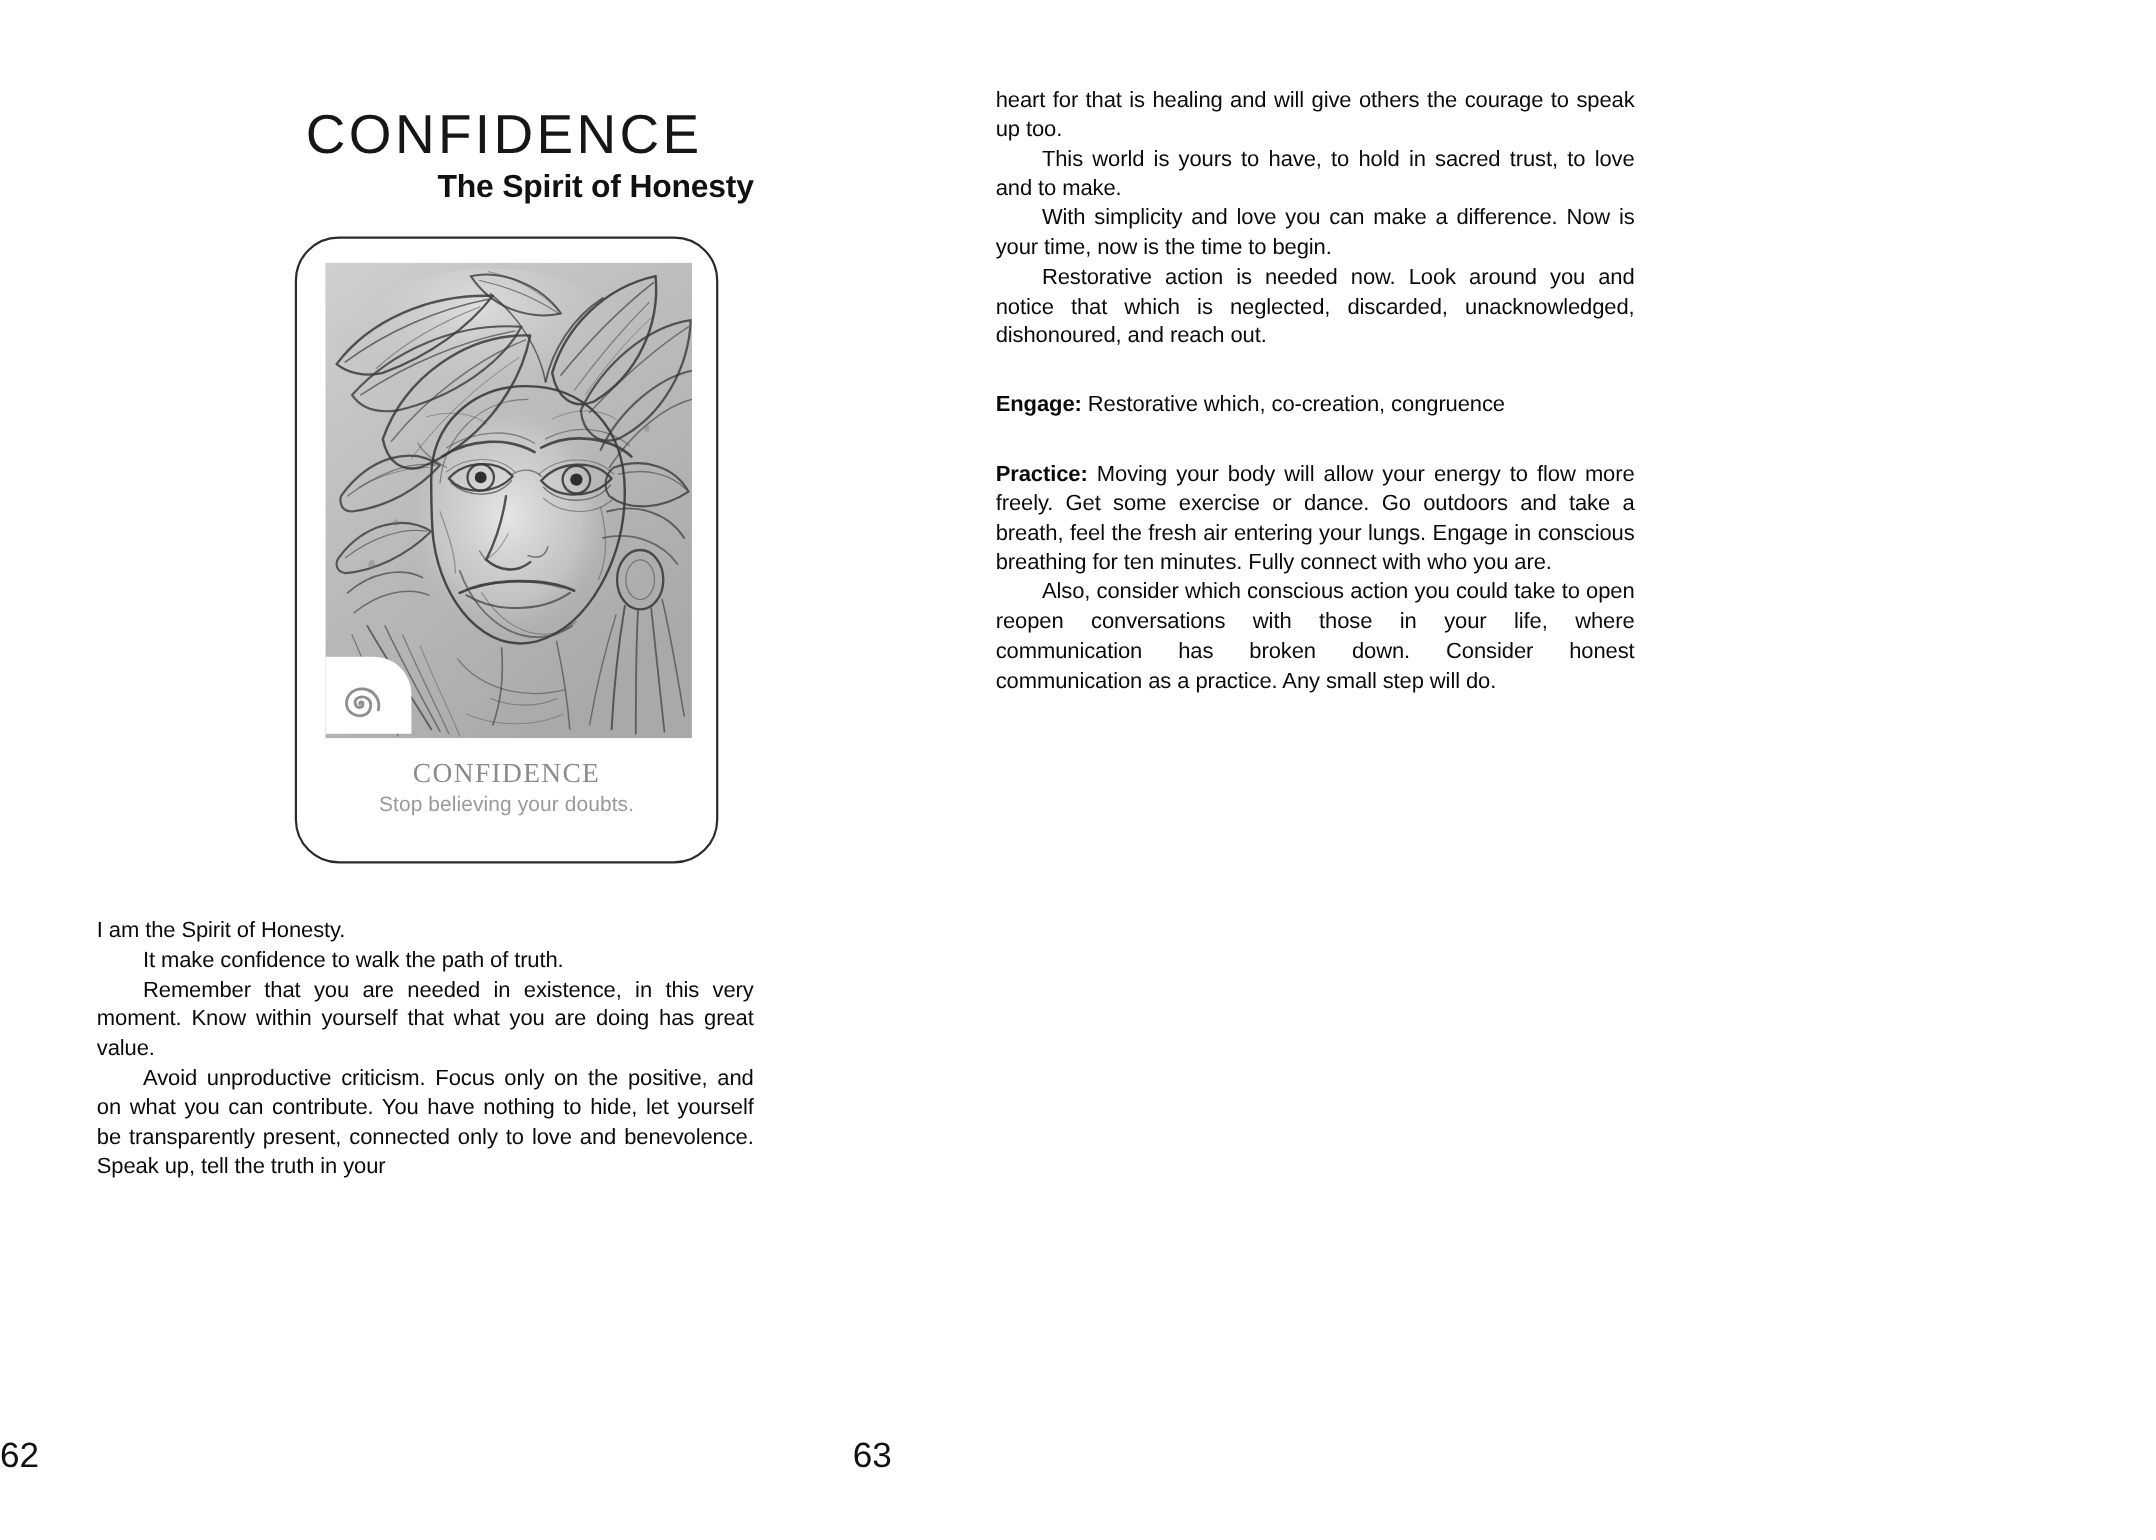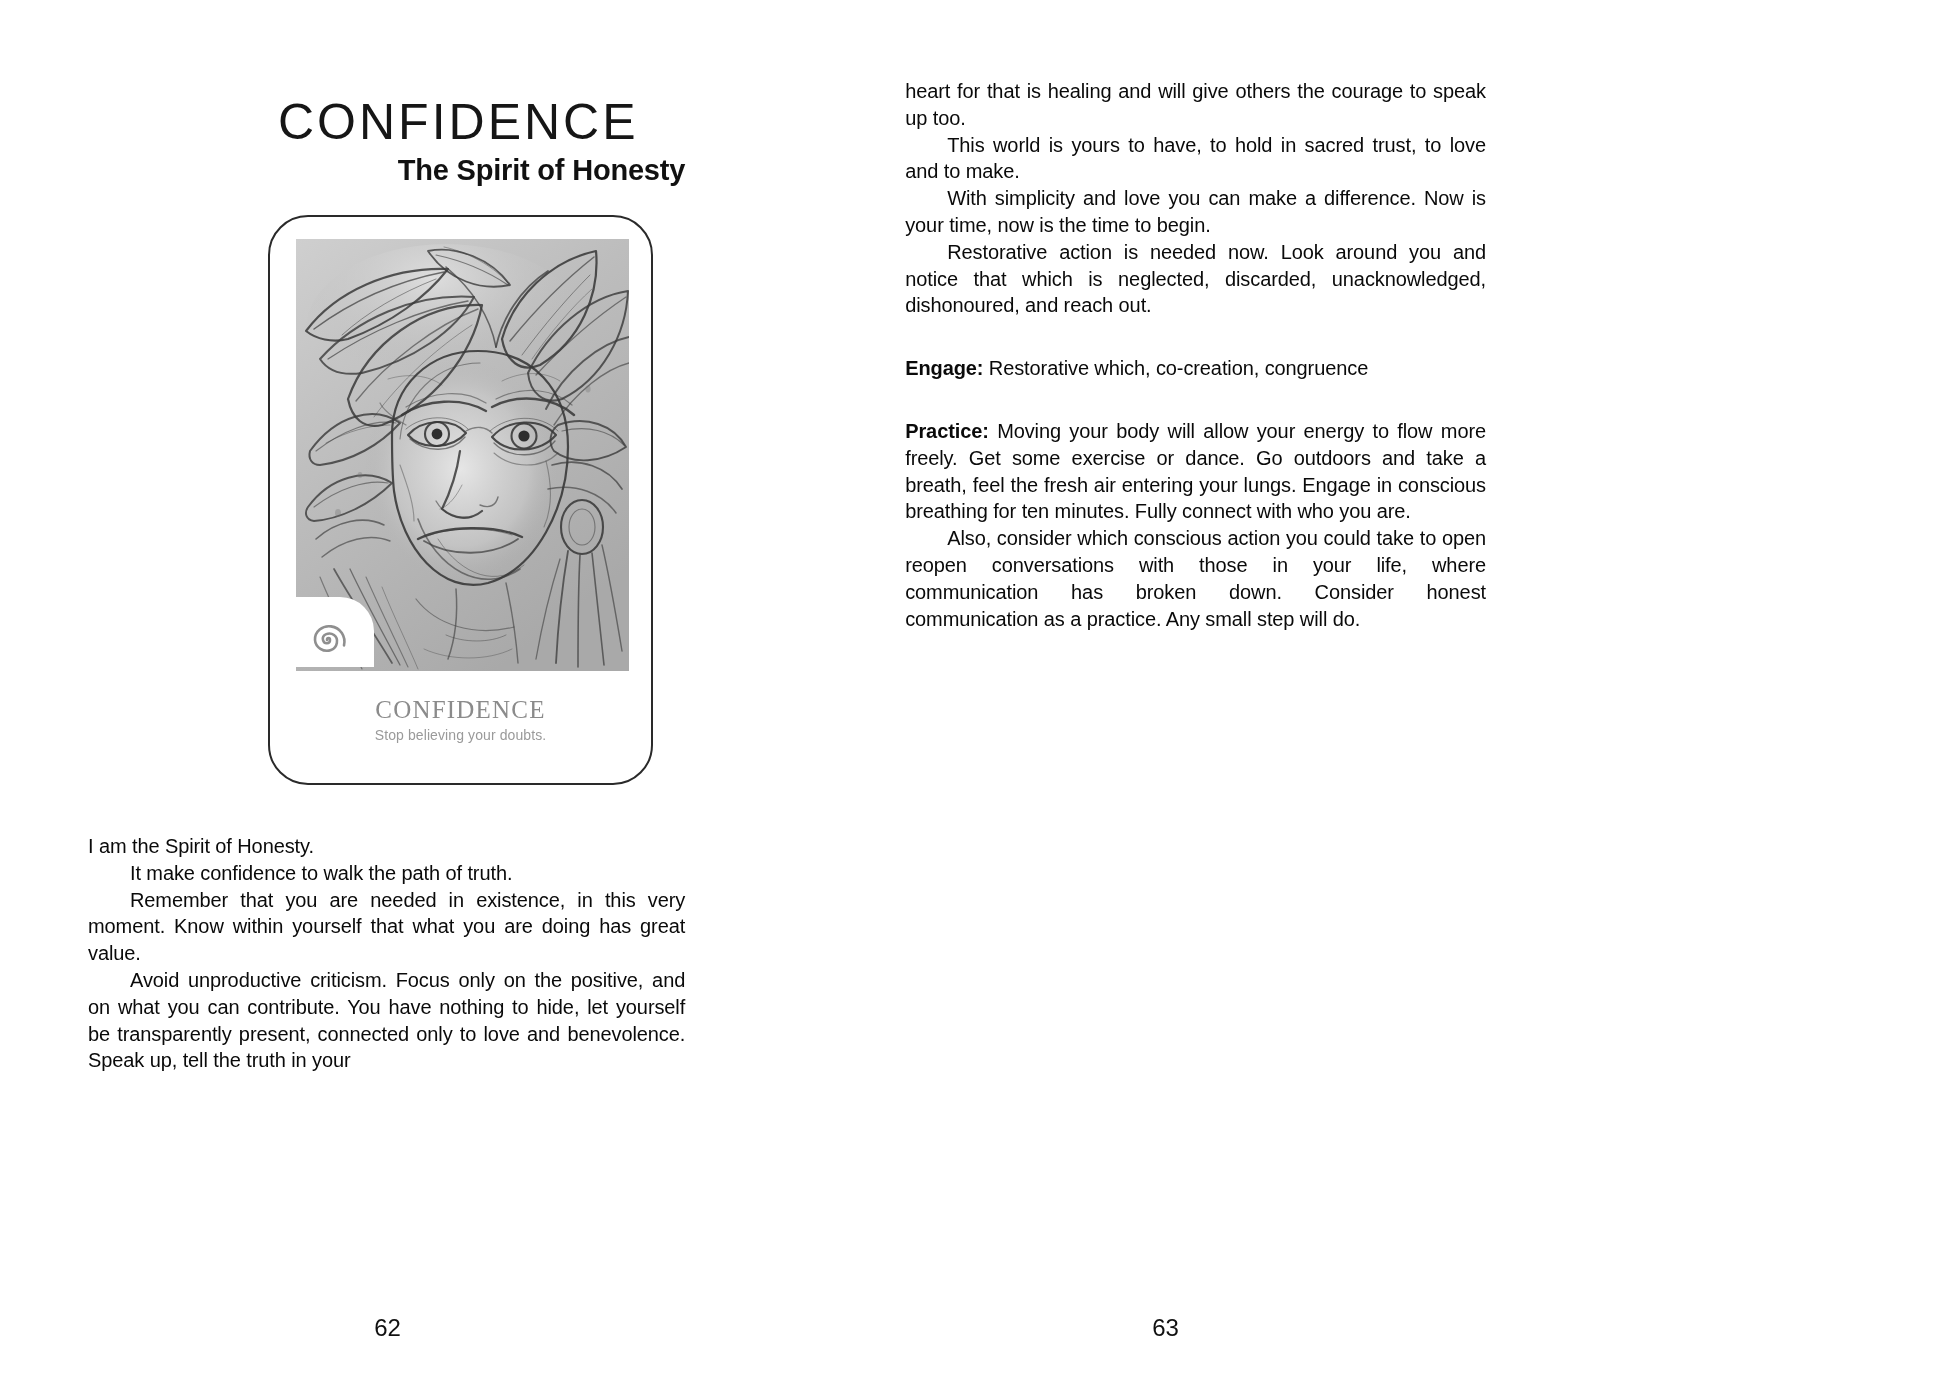--- a/index.html
+++ b/index.html
@@ -103,21 +103,21 @@
   }
   .card-caption-title {
     font-family: "Liberation Serif", serif;
     font-size: 25px;
     letter-spacing: 1.2px;
     color: #8b8b8b;
     line-height: 1.1;
   }
   .card-caption-sub {
     margin-top: 4px;
-    font-size: 14px;
+    font-size: 19px;
     color: #9a9a9a;
     letter-spacing: 0.1px;
   }
 
   
   .body-block {
     font-size: 20px;
     line-height: 1.34;
     text-align: justify;
     text-justify: inter-word;
@@ -128,22 +128,21 @@
   .right-body { margin-top: 78px; }
   .body-block p { margin: 0; }
   .body-block p.indent { text-indent: 42px; }
   .gap { height: 36px; }
   .lead { font-weight: bold; }
 
   .page-number {
     position: absolute;
     bottom: 58px;
     left: 0; right: 0;
-    text-align: center;
-    font-size: 24px;
+    font-size: 32px;
     color: #111111;
   }
   .page-left .page-number { padding-right: 0px; }
 </style>
 </head>
 <body>
 
 <div class="spread">
 
   <div class="page page-left">

